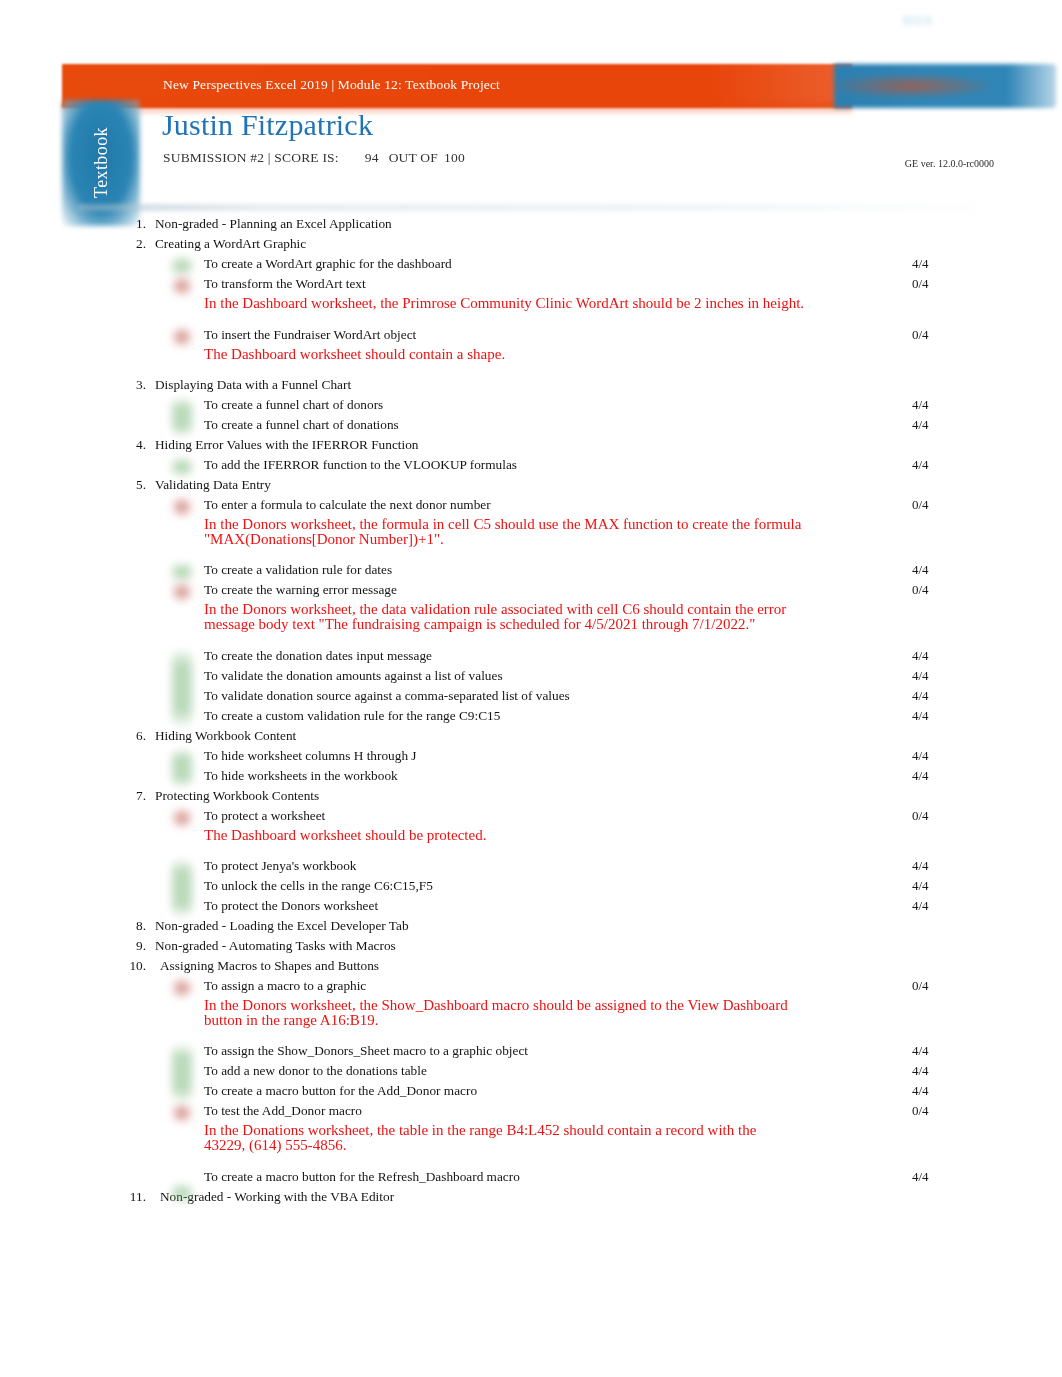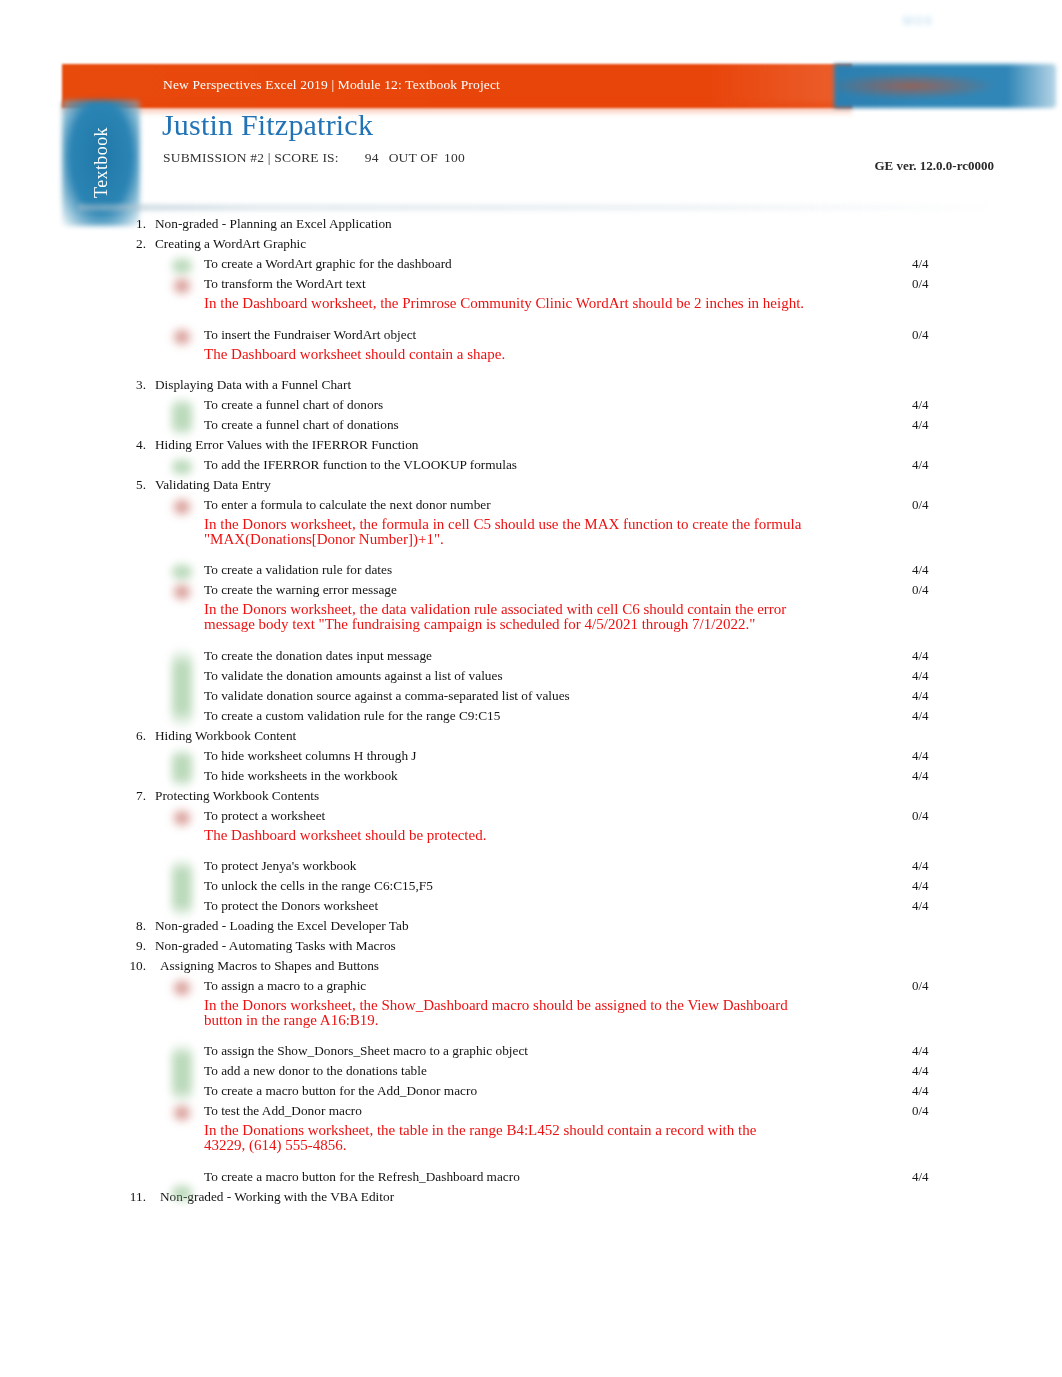--- a/index.html
+++ b/index.html
@@ -127,23 +127,23 @@
     letter-spacing: 0.2px;
   }
   #score-line .spacer-sm { display: inline-block; width: 6px; }
   #score-line .spacer-lg { display: inline-block; width: 26px; }
   #score-line .spacer-md { display: inline-block; width: 10px; }
 
   #version-text {
     position: absolute;
     right: 68px;
     top: 158px;
-    font-size: 13px;
+    font-size: 10px;
     color: #2a2a2a;
-    font-weight: bold;
+    font-weight: normal;
     white-space: nowrap;
   }
 
   
   #divider {
     position: absolute;
     left: 78px;
     top: 204px;
     width: 928px;
     height: 7px;

